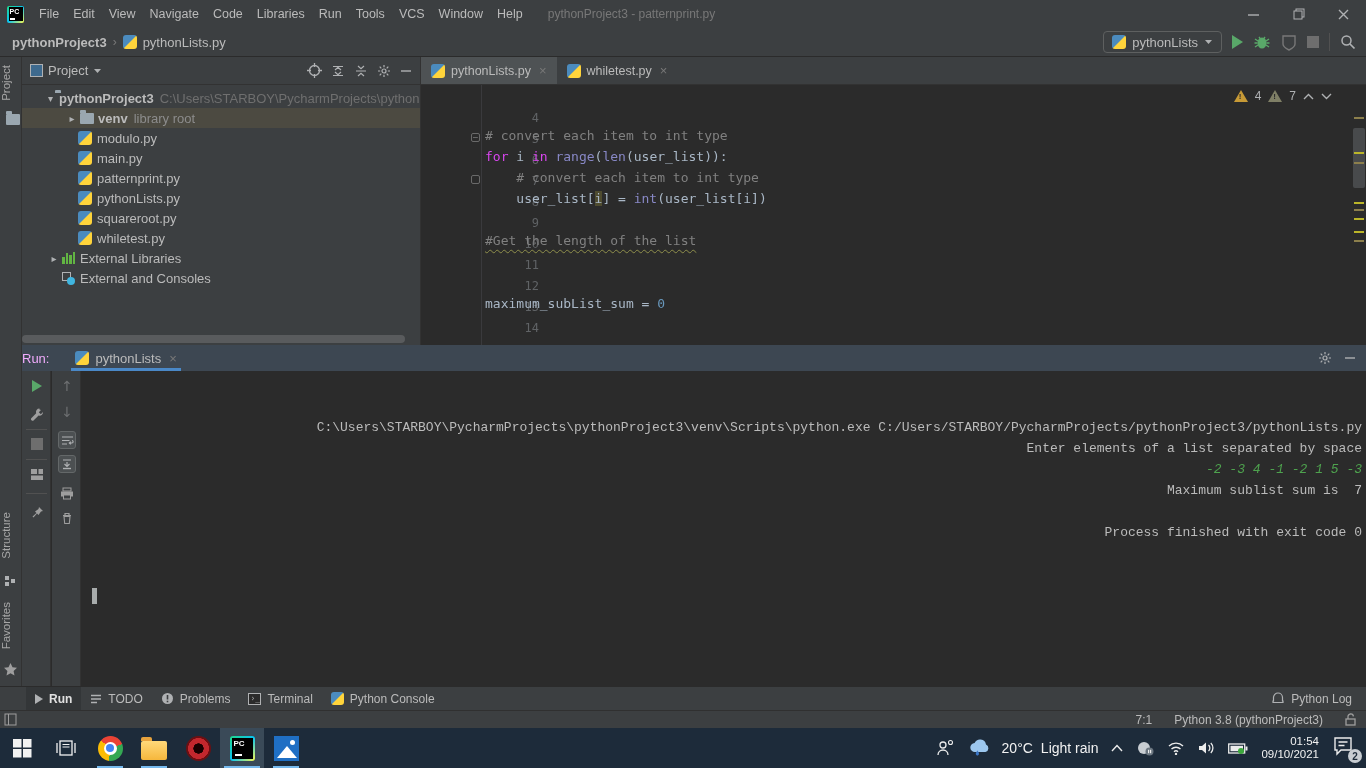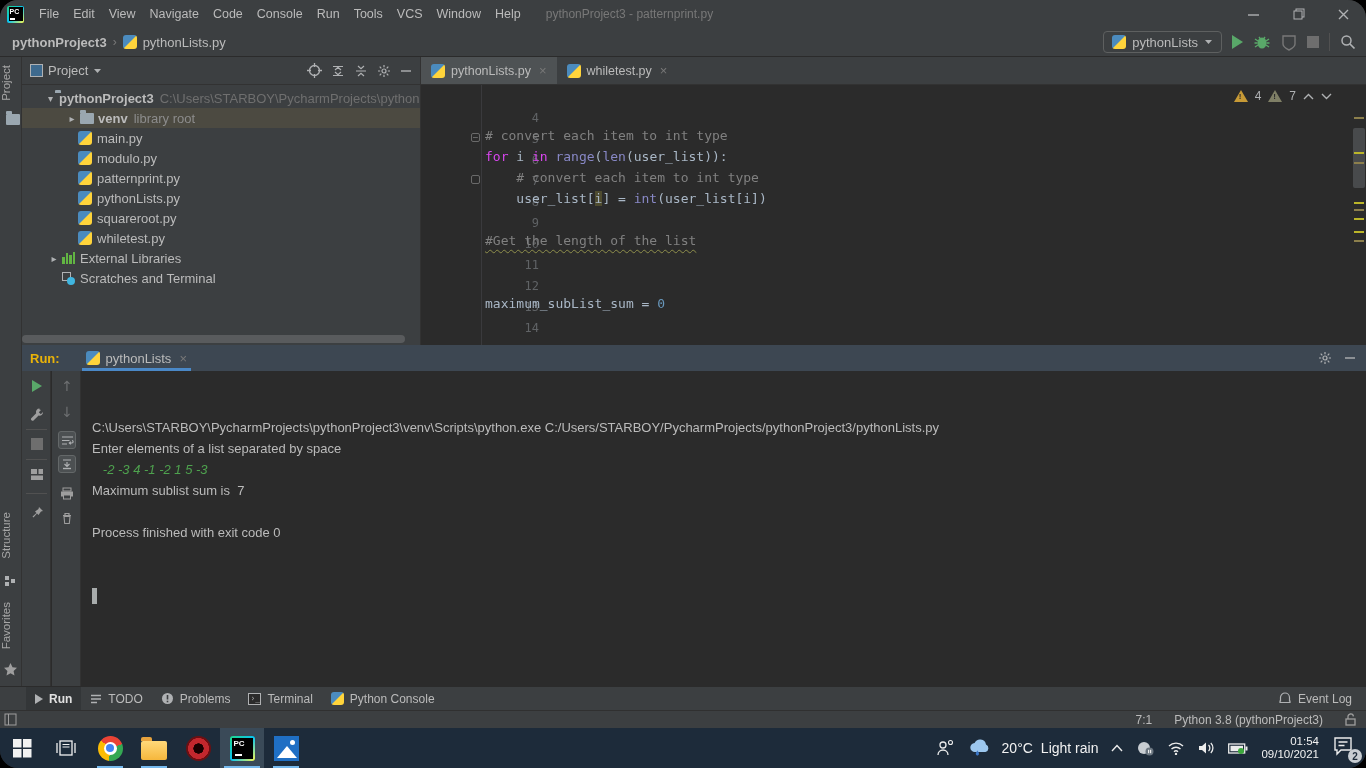--- a/index.html
+++ b/index.html
@@ -1,20 +1,20 @@
 <!DOCTYPE html>
 <html><head>
 <meta charset="utf-8">
 <style>
   * { margin:0; padding:0; box-sizing:border-box; }
   html,body { background:#000; }
   #screen {
     position:relative; width:1366px; height:768px; overflow:hidden;
     background:#2B2B2B; font-family:"Liberation Sans", sans-serif;
-    color:#BBBBBB; font-size:13px;border-radius:18px; -webkit-font-smoothing:antialiased;
+    color:#BBBBBB; font-size:13px; -webkit-font-smoothing:antialiased;
   }
   .abs { position:absolute; }
   .row { display:flex; align-items:center; }
   svg { display:block; }
 
   
   #titlebar { left:0; top:0; width:1366px; height:28px; background:#3C3F41; display:flex; align-items:center; }
   .pc-logo { width:17px; height:17px; margin:0 8px 0 7px; background:linear-gradient(135deg,#21D789,#07C3F2 50%,#FCF84A); padding:1.5px; border-radius:2px; position:relative; }
   .pc-logo .inner { width:100%; height:100%; background:#000; color:#fff; font-size:7px; font-weight:bold; display:flex; align-items:flex-start; justify-content:flex-start; padding:1px 0 0 1px; letter-spacing:0; }
   .pc-logo .inner::after{ content:""; position:absolute; left:3px; bottom:3px; width:5px; height:1.5px; background:#fff; }
@@ -82,32 +82,32 @@
   .warn-tri { width:0; height:0; border-left:7px solid transparent; border-right:7px solid transparent; border-bottom:12px solid #C79A36; position:relative; }
   .warn-tri.weak { border-bottom-color:#7F7F66; }
   .warn-tri::after { content:"!"; position:absolute; left:-2px; top:2px; font-size:8px; color:#2B2B2B; font-weight:bold; }
   #estripe { position:absolute; right:0; top:0; width:14px; height:260px; }
   #estripe .thumb { position:absolute; left:1px; top:43px; width:12px; height:60px; background:#4E5052; border-radius:2px; opacity:.85; }
   .mark { position:absolute; left:2px; width:10px; height:2px; background:#BBB529; }
   .mark.tan { background:#8C7F4C; }
 
   
   #run-header { left:22px; top:345px; width:1344px; height:26px; background:#3D4752; display:flex; align-items:center; }
-  #run-header .rlabel { margin-left:8px; color:#eab308;font-weight:bold; }
+  #run-header .rlabel { color:#f0abfc; }
   #run-tab { display:flex; align-items:center; gap:6px; margin-left:22px; height:26px; position:relative; padding:0 4px; }
   #run-tab .underline { position:absolute; left:0; bottom:0; width:100%; height:3px; background:#4A88C7; }
   #run-header .hdr-icons { margin-right:10px; gap:12px; }
   #run-body { left:22px; top:371px; width:1344px; height:315px; background:#2B2B2B; }
   #run-tools1 { position:absolute; left:0; top:0; width:29px; height:315px; background:#3C3F41; border-right:1px solid #323232; }
   #run-tools2 { position:absolute; left:30px; top:0; width:29px; height:315px; background:#3C3F41; border-right:1px solid #323232; }
   .tico { position:absolute; left:6px; width:18px; height:18px; display:flex; align-items:center; justify-content:center; }
   .tico.boxed { background:#4C5052; border:1px solid #646869; border-radius:3px; }
   .tsep { position:absolute; left:4px; width:21px; height:1px; background:#515151; }
   .arrow-ch { color:#6E7072; font-size:14px; font-family:"DejaVu Sans", sans-serif; }
-  #console { position:absolute; left:70px; top:4px; width:1270px; font-family:Liberation Sans, sans-serif; font-size:13px; line-height:21px; white-space:pre; }
+  #console { position:absolute; left:70px; top:4px; width:1270px; font-family:Liberation Mono, monospace; font-size:13px; line-height:21px; white-space:pre;text-align:right; }
   .o-out { color:#BBBBBB; } .o-in { color:#4EA24E; font-style:italic; }
   #caret { width:5px; height:16px; background:#A8AcAc; margin-top:3px; }
 
   
   #tw-bar { left:0; top:686px; width:1366px; height:24px; background:#3C3F41; border-top:1px solid #2B2B2B; display:flex; align-items:center; font-size:12px; }
   .tw-item { display:flex; align-items:center; gap:6px; height:24px; padding:0 9px; color:#BBBBBB; }
   .tw-item.active { background:#333638; color:#E0E0E0; }
   .sm-tri { width:0; height:0; border-left:8px solid #AFB1B3; border-top:5px solid transparent; border-bottom:5px solid transparent; }
   .term-ico { width:13px; height:12px; background:#2B2B2B; border:1px solid #AFB1B3; color:#AFB1B3; font-size:8px; line-height:10px; padding-left:1px; font-family:"DejaVu Sans Mono",monospace; }
   #tw-right { margin-left:auto; display:flex; align-items:center; gap:6px; margin-right:14px; }
@@ -150,21 +150,21 @@
   <div id="titlebar" class="abs">
     <div class="pc-logo">
         <div class="inner">PC</div>
       </div>
     <div id="menu" class="row">
         <span class="menu-item">File</span>
         <span class="menu-item">Edit</span>
         <span class="menu-item">View</span>
         <span class="menu-item">Navigate</span>
         <span class="menu-item">Code</span>
-        <span class="menu-item">Console</span>
+        <span class="menu-item">Libraries</span>
         <span class="menu-item">Run</span>
         <span class="menu-item">Tools</span>
         <span class="menu-item">VCS</span>
         <span class="menu-item">Window</span>
         <span class="menu-item">Help</span>
       </div>
     <span id="win-title">pythonProject3 - patternprint.py</span>
     <div id="win-controls">
       <div class="wbtn">
           <svg width="11" height="11">
@@ -281,26 +281,26 @@
       <div class="trow sel-row">
         <span class="chev" style="margin-left:44px;">▸</span>
         <span class="folder-ico"></span>
         <b>venv</b>
         <span class="dim" style="margin-left:6px;">library root</span>
       </div>
       <div id="tree-files">
           <div class="trow">
      <span style="width:12px; margin-left:44px;"></span>
      <span class="py-ico" style="margin-right:5px;"></span>
-     <span>main.py</span>
+     <span>modulo.py</span>
    </div>
           <div class="trow">
      <span style="width:12px; margin-left:44px;"></span>
      <span class="py-ico" style="margin-right:5px;"></span>
-     <span>modulo.py</span>
+     <span>main.py</span>
    </div>
           <div class="trow">
      <span style="width:12px; margin-left:44px;"></span>
      <span class="py-ico" style="margin-right:5px;"></span>
      <span>patternprint.py</span>
    </div>
           <div class="trow">
      <span style="width:12px; margin-left:44px;"></span>
      <span class="py-ico" style="margin-right:5px;"></span>
      <span>pythonLists.py</span>
@@ -325,21 +325,21 @@
             <i style="height:12px;"></i>
           </span>
         <span>External Libraries</span>
       </div>
       <div class="trow">
         <span style="width:12px; margin-left:26px;"></span>
         <span class="scr-ico">
             <span class="sq"></span>
             <span class="ck"></span>
           </span>
-        <span>Scratches and Terminal</span>
+        <span>External and Consoles</span>
       </div>
     </div>
     <div id="proj-hscroll">
         <div class="thumb"></div>
       </div>
   </div>
 
   <div id="editor" class="abs">
     <div id="tabbar">
       <div class="etab active">
@@ -537,21 +537,21 @@
       <span>Terminal</span>
     </div>
     <div class="tw-item">
       <span class="py-ico" style="width:13px;height:13px;"></span>
       <span>Python Console</span>
     </div>
     <div id="tw-right">
       <svg width="14" height="13" viewBox="0 0 14 13">
           <path d="M7 1a4.5 4.5 0 014.5 4.5V9H12v1.5H2V9h.5V5.5A4.5 4.5 0 017 1z" fill="none" stroke="#AFB1B3" stroke-width="1.2"></path>
         </svg>
-      <span>Event Log</span>
+      <span>Python Log</span>
     </div>
   </div>
 
   <div id="statusbar" class="abs">
     <svg class="left-ico" width="13" height="13">
         <rect x="1" y="1" width="11" height="11" fill="none" stroke="#9E9E9E"></rect>
         <line x1="4.5" y1="1" x2="4.5" y2="12" stroke="#9E9E9E"></line>
       </svg>
     <div id="sb-right">
       <span>7:1</span>

